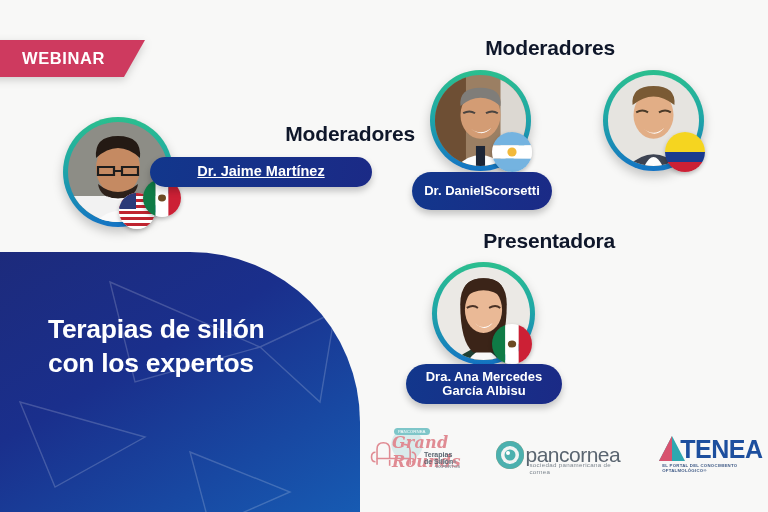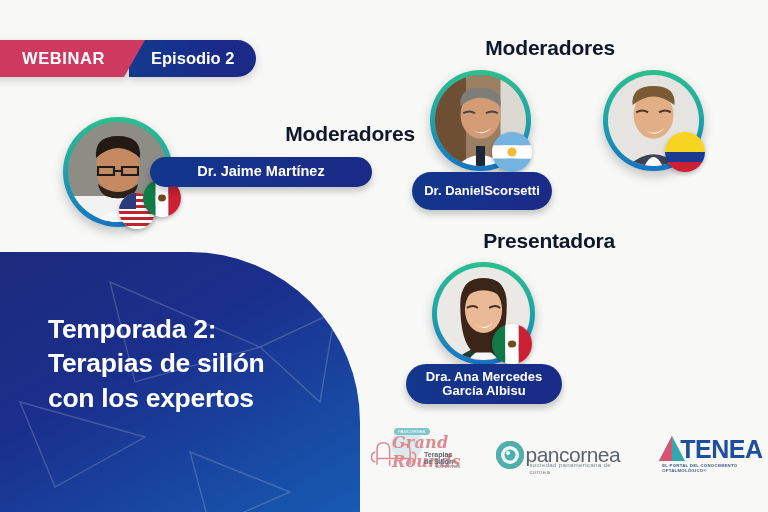--- a/index.html
+++ b/index.html
@@ -103,21 +103,20 @@
         <path d="M150 30 L300 95 L175 130 Z"></path>
         <path d="M60 150 L185 185 L95 235 Z"></path>
         <path d="M300 95 L375 60 L360 150 Z"></path>
         <path d="M230 200 L330 240 L250 275 Z"></path>
       </g>
     </svg>
   </div>
 
   <div class="badge-wrap">
     <div class="badge-pink">WEBINAR</div>
-    <div class="badge-blue">Episodio 2</div>
   </div>
 
   <div class="section-title" style="left:185px;top:122px;width:230px;font-size:21px;">Moderadores</div>
 
   <div class="avatar" style="left:63px;top:117px;width:110px;height:110px;">
     <div class="ring"></div>
     <div class="photo" style="inset:5px;">
       <svg class="face" viewBox="0 0 100 100" preserveAspectRatio="xMidYMid slice">
         <rect width="100" height="100" fill="#8d8d86"></rect>
         <rect y="74" width="100" height="26" fill="#f2f2f2"></rect>
@@ -147,21 +146,21 @@
     <div class="flag" style="left:80px;top:62px;width:38px;height:38px;">
       <svg viewBox="0 0 38 38">
         <rect width="12.6" height="38" x="0" fill="#0f7b46"></rect>
         <rect width="12.8" height="38" x="12.6" fill="#fff"></rect>
         <rect width="12.6" height="38" x="25.4" fill="#cc2035"></rect>
         <ellipse cx="19" cy="19" rx="4" ry="3.4" fill="#6d4b24"></ellipse>
       </svg>
     </div>
   </div>
 
-  <div class="namepill" style="left:150px;top:157px;width:222px;height:30px;font-size:14.5px;">
+  <div class="namepill" style="left:150px;top:157px;width:222px;height:30px;font-size:14.5px;text-decoration:underline;">
     <span>Dr. Jaime Martínez</span>
   </div>
 
   <div class="section-title" style="left:400px;top:36px;width:215px;font-size:21px;">Moderadores</div>
 
   <div class="avatar" style="left:430px;top:70px;width:101px;height:101px;">
     <div class="ring"></div>
     <div class="photo" style="inset:5px;">
       <svg class="face" viewBox="0 0 100 100" preserveAspectRatio="xMidYMid slice">
         <rect width="100" height="100" fill="#9b7f63"></rect>
@@ -236,21 +235,20 @@
       </svg>
     </div>
   </div>
 
   <div class="namepill" style="left:406px;top:364px;width:156px;height:40px;font-size:13px;flex-direction:column;">
     <span>Dra. Ana Mercedes</span>
     <span>García Albisu</span>
   </div>
 
   <div class="main-title">
-    <div>Temporada 2:</div>
     <div>Terapias de sillón</div>
     <div>con los expertos</div>
   </div>
 
   <div class="logos">
 
     <div class="logo gr-logo">
       <svg viewBox="0 0 116 56" style="position:absolute;inset:0;">
         <circle cx="52" cy="22" r="20" fill="#bfe0e2" opacity=".55"></circle>
         <g fill="none" stroke="#e08b93" stroke-width="2">

